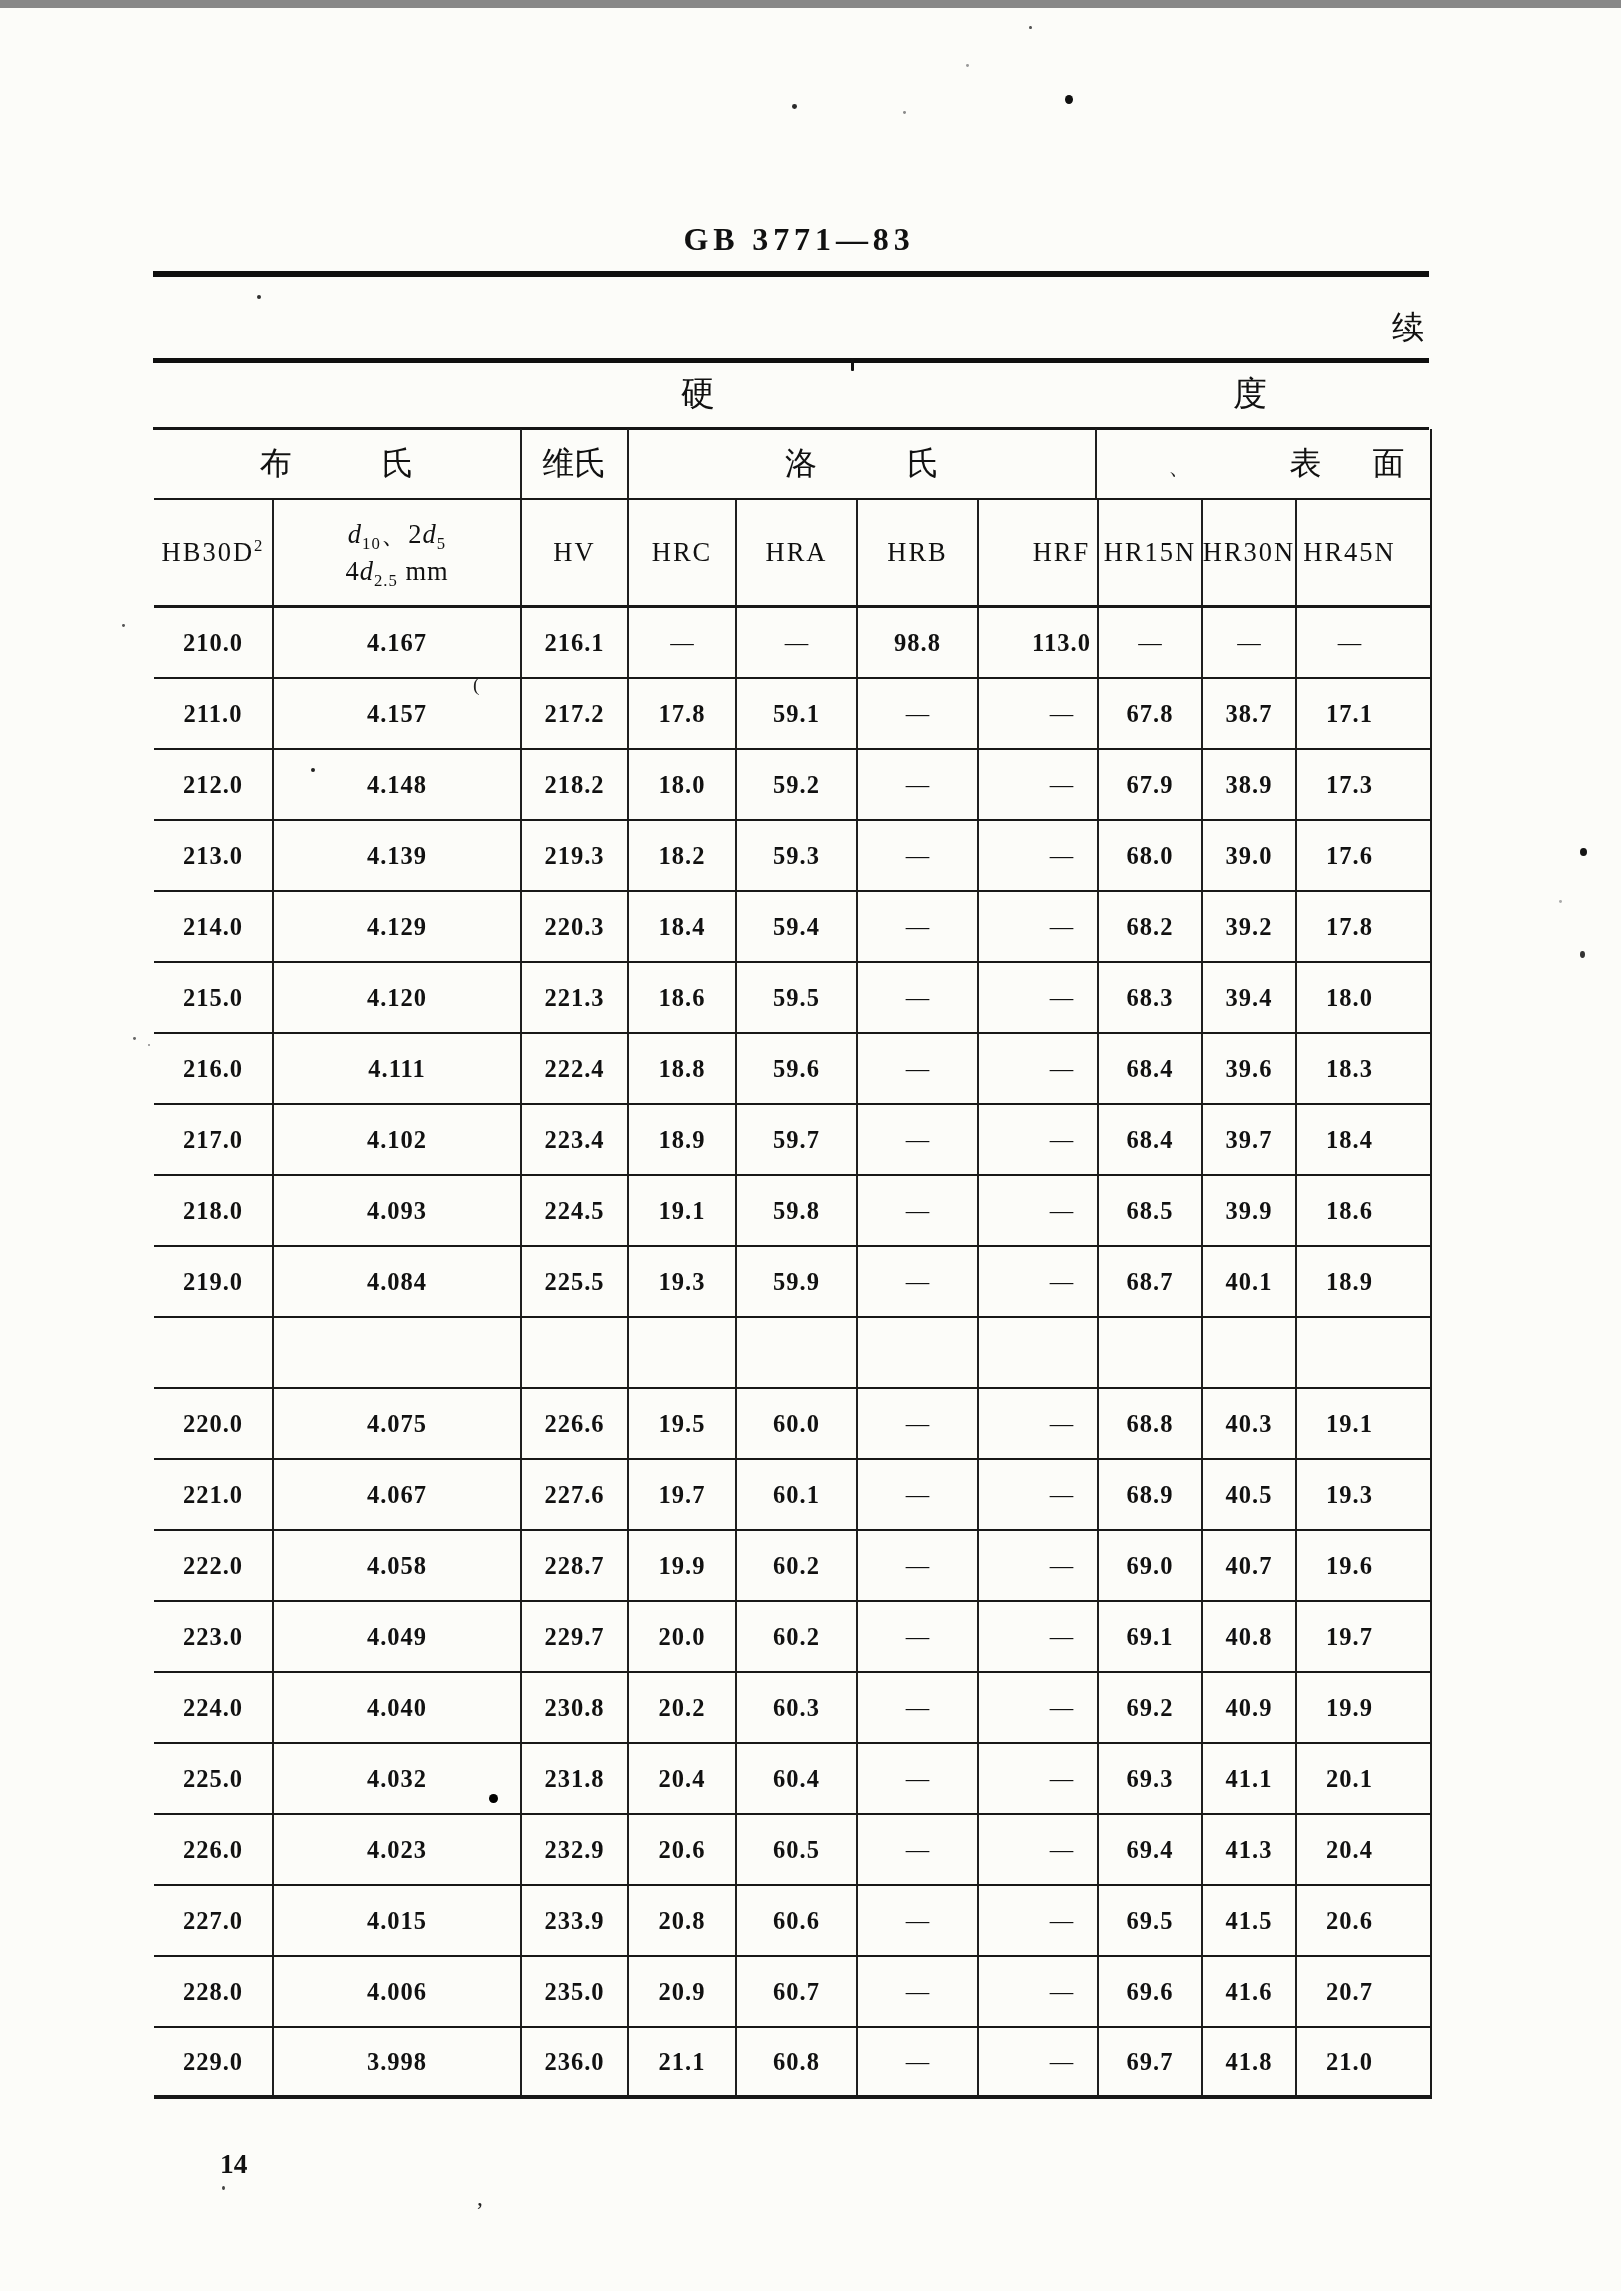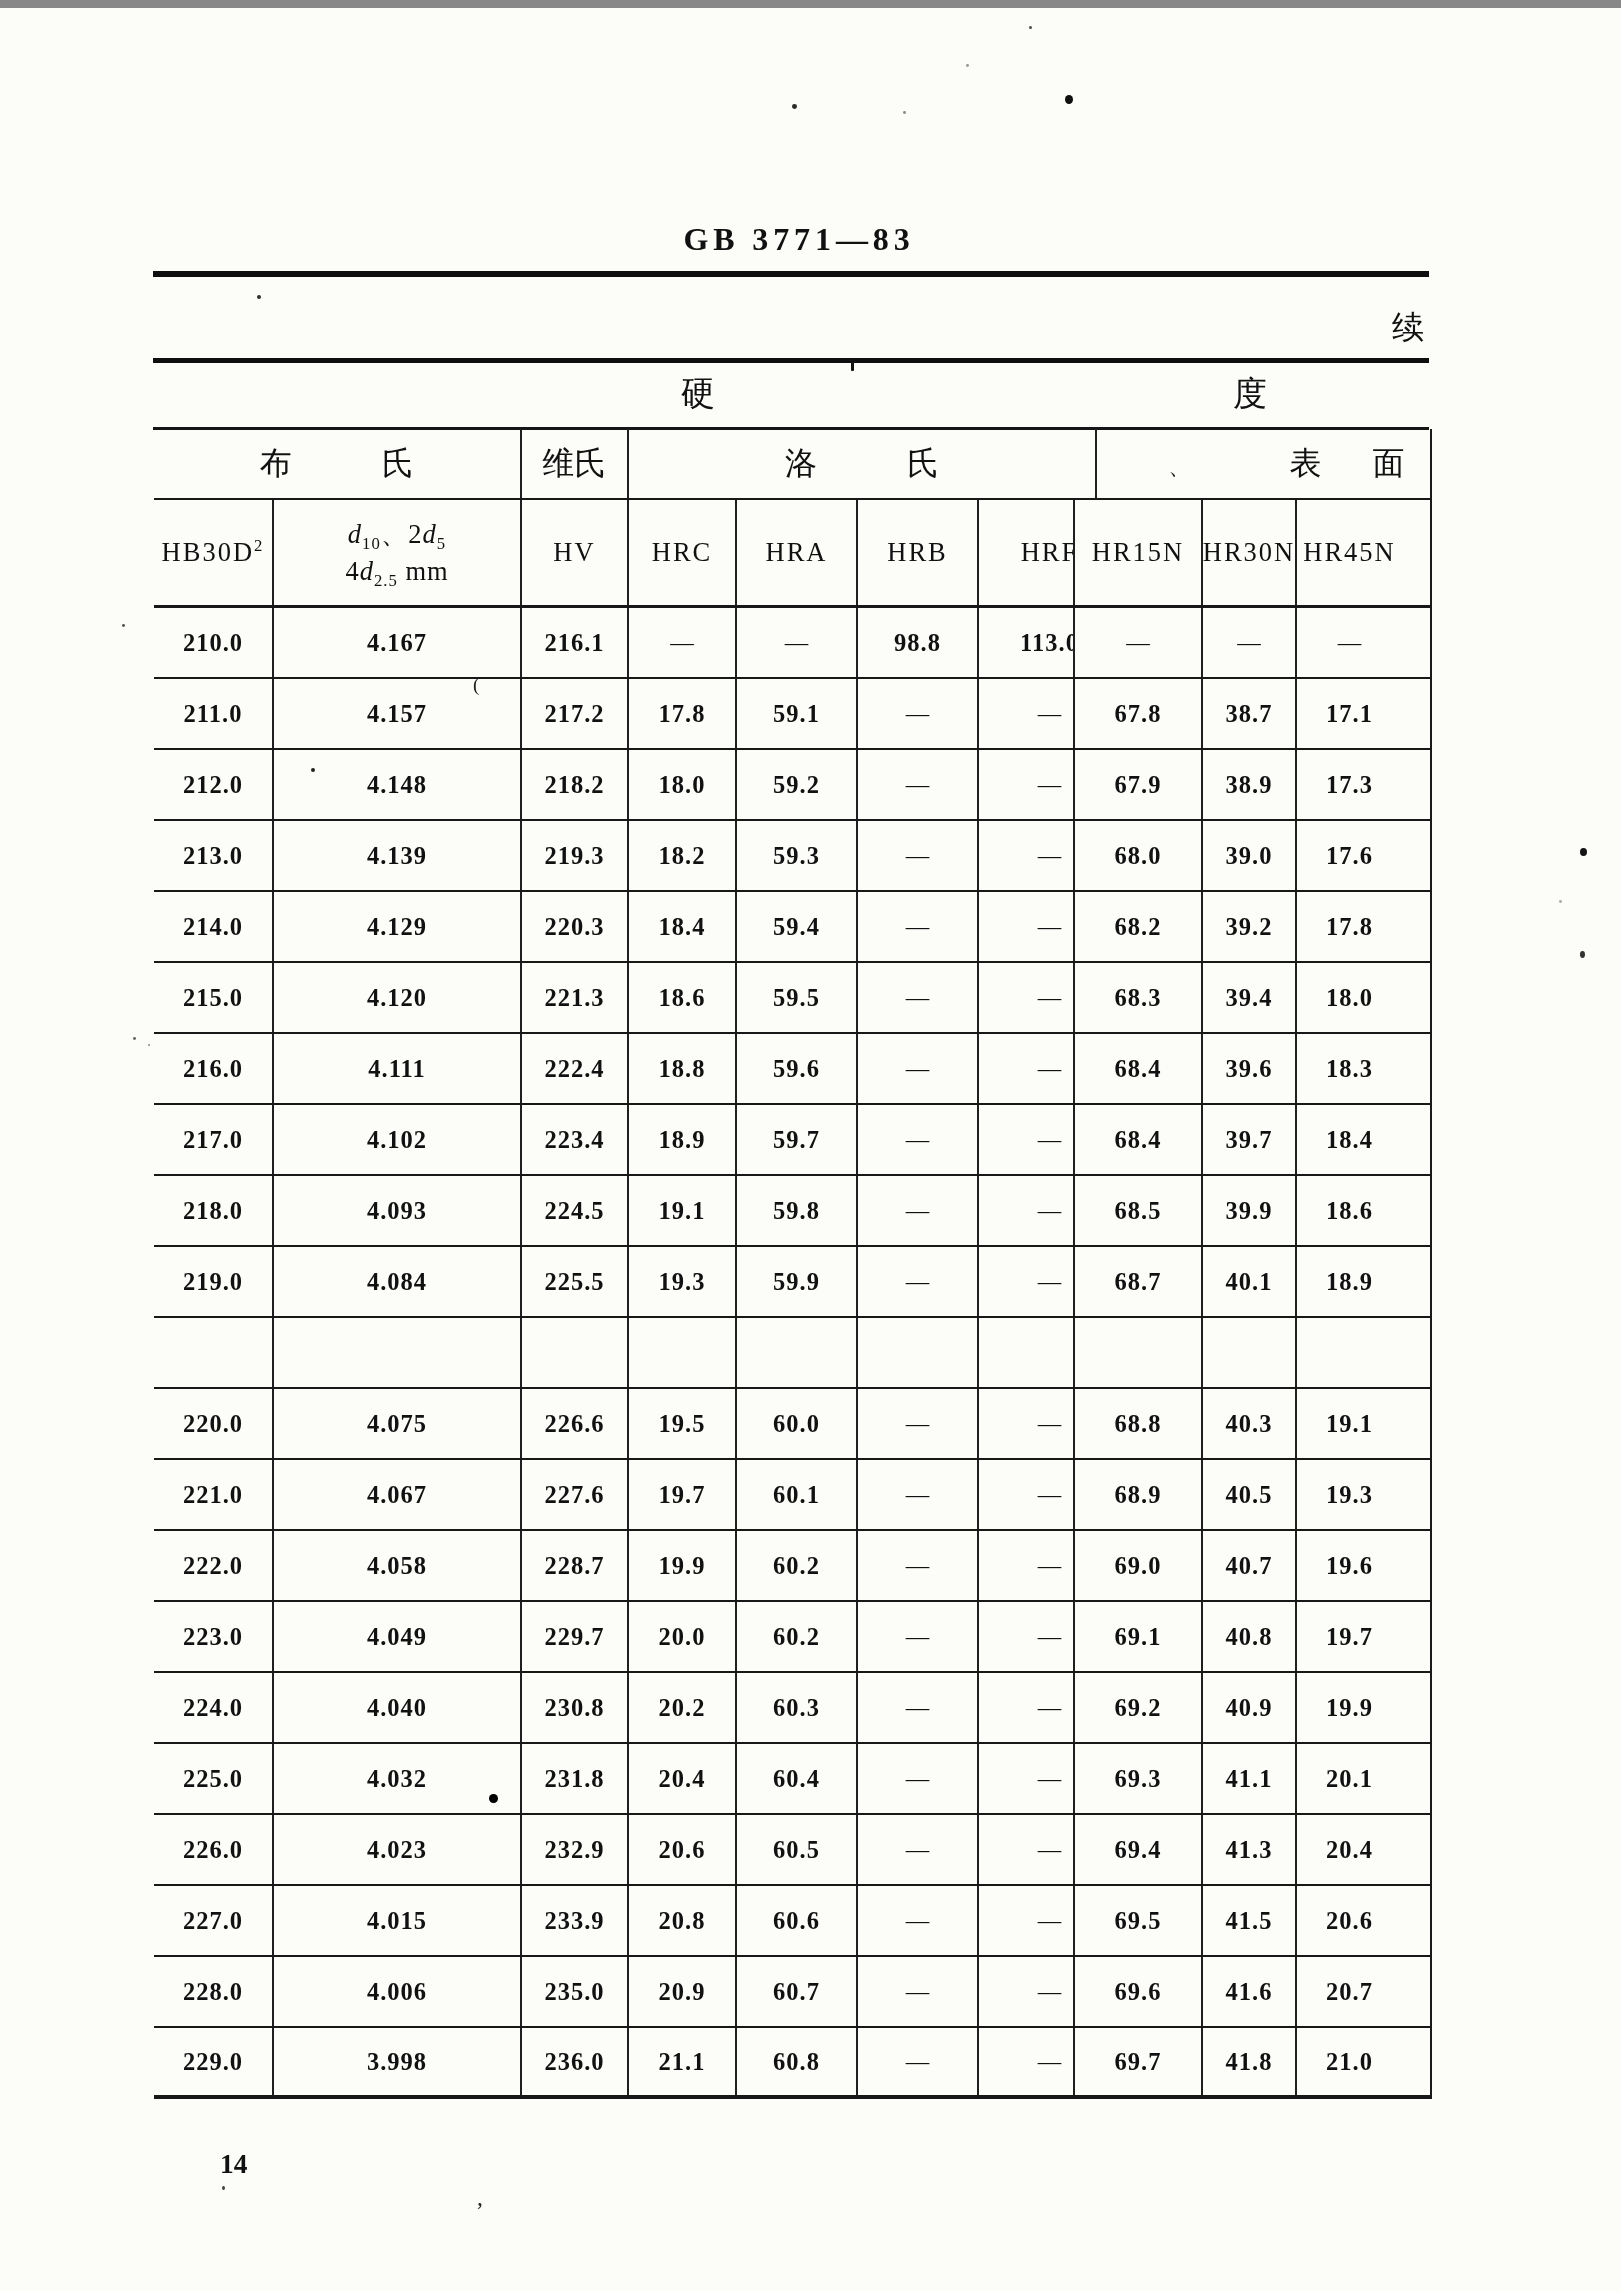--- a/index.html
+++ b/index.html
@@ -35,21 +35,21 @@
   .g-brinell{width:366px;gap:90px;}
   .g-vickers{width:107px;}
   .g-rockwell{width:469px;gap:90px;}
   .g-surface{width:335px;justify-content:flex-end;padding-right:25.5px;gap:51px;}
   .hcell{font-size:26.5px;letter-spacing:2px;text-align:center;}
   .hcell sup{font-size:16.7px;line-height:0;}
   .dcell{flex-direction:column;line-height:37px;letter-spacing:1px;}
   .dcell var{font-style:italic;}
   .dcell sub{font-size:16.7px;line-height:0;}
   .c0{width:118px;} .c1{width:248px;text-align:center;} .c2{width:107px;} .c3{width:108px;} .c4{width:121px;text-align:center;}
-  .c5{width:121px;} .c6{width:96px;padding-left:47px;} .c7{width:128px;} .c8{width:94px;} .c9{width:107px;}
+  .c5{width:121px;} .c6{width:120px;padding-left:47px;} .c7{width:104px;} .c8{width:94px;} .c9{width:107px;}
   .tcell{font-size:24.5px;font-weight:bold;letter-spacing:1px;}
   .tcell.dash{font-weight:normal;font-size:23.5px;letter-spacing:0;}
   .pageno{position:absolute;left:220px;top:2141px;font-size:27.4px;font-weight:bold;}
   .speck{position:absolute;border-radius:50%;}
   .mark{position:absolute;font-size:21.6px;color:#222;line-height:1;}
 </style>
 </head>
 <body>
 
 <div class="page">

